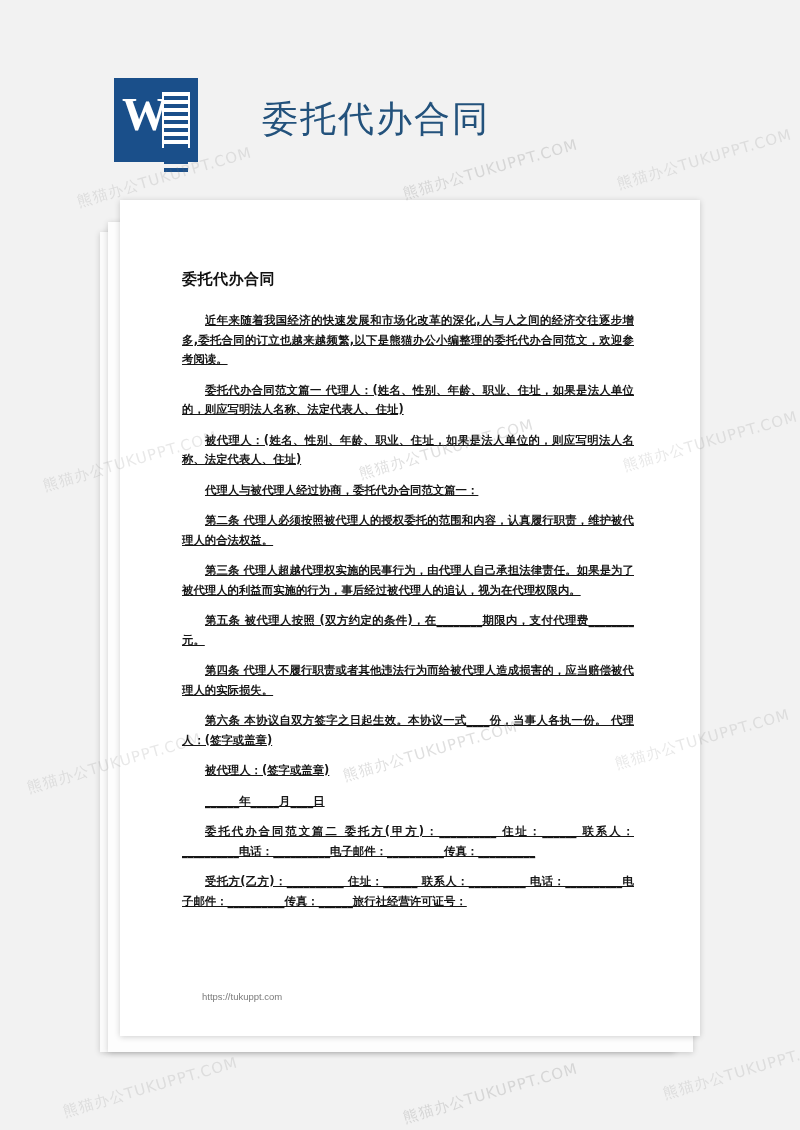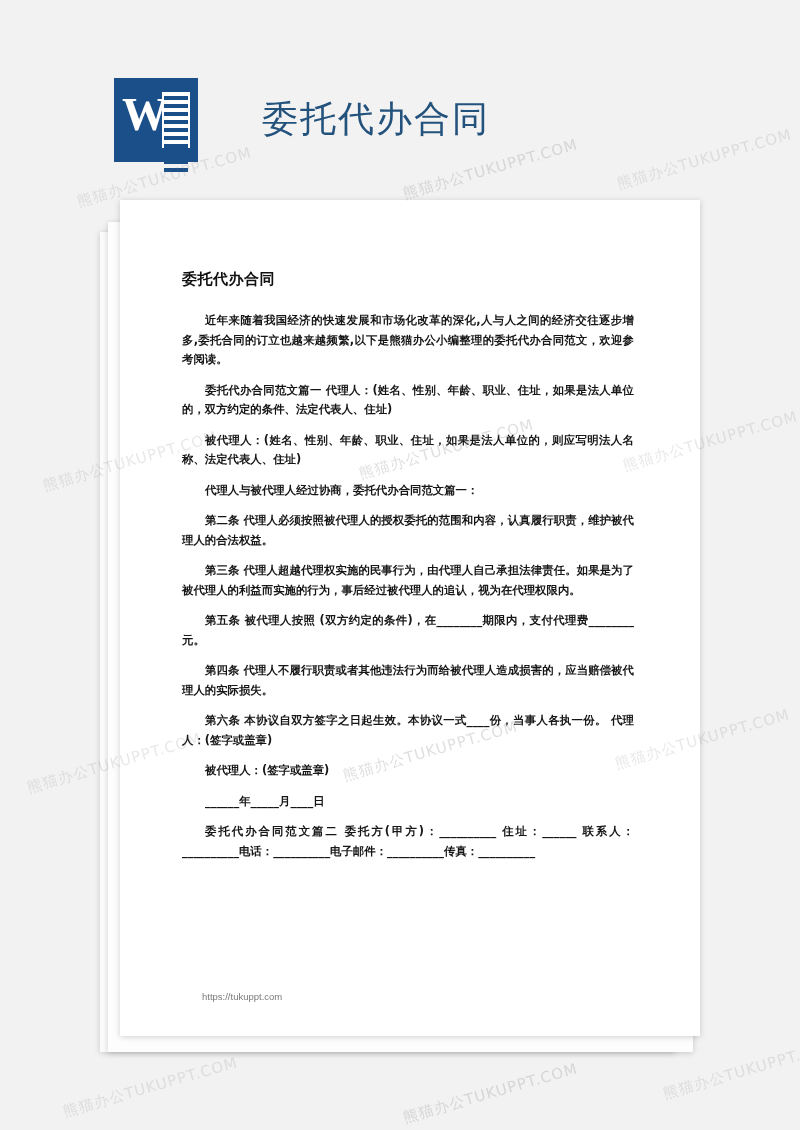--- a/index.html
+++ b/index.html
@@ -59,20 +59,21 @@
   .doc-h1{
     font-size:15px;font-weight:bold;color:#111;
     font-family:"DejaVu Sans", sans-serif;
     margin:0 0 22px 0;letter-spacing:0.5px;
   }
   .p{
     font-size:11.4px;line-height:19.5px;
     font-family:"DejaVu Sans", sans-serif;
     margin:0 0 11px 0;text-align:justify;color:#161616;
     text-indent:23px;
+    text-decoration:underline;
   }
   .p.b{font-weight:bold;}
   .watermark-url{
     position:absolute;left:82px;bottom:34px;
     font-size:9.5px;color:#7a7a7a;
     font-family:"Liberation Sans", sans-serif;
   }
   
   .wm{
     position:absolute;
@@ -110,31 +111,32 @@
 <div class="stack">
   <div class="sheet sheet-back2"></div>
   <div class="sheet sheet-back1"></div>
   <div class="sheet sheet-front"></div>
 
   <div class="page">
     <div class="page-inner">
       <div class="doc-h1">委托代办合同</div>
 
       <p class="p b">近年来随着我国经济的快速发展和市场化改革的深化,人与人之间的经济交往逐步增多,委托合同的订立也越来越频繁,以下是熊猫办公小编整理的委托代办合同范文，欢迎参考阅读。</p>
-      <p class="p b">委托代办合同范文篇一 代理人：(姓名、性别、年龄、职业、住址，如果是法人单位的，双方约定的条件、法定代表人、住址)</p>
+      <p class="p b">委托代办合同范文篇一 代理人：(姓名、性别、年龄、职业、住址，如果是法人单位的，则应写明法人名称、法定代表人、住址)</p>
       <p class="p b">被代理人：(姓名、性别、年龄、职业、住址，如果是法人单位的，则应写明法人名称、法定代表人、住址)</p>
       <p class="p b">代理人与被代理人经过协商，委托代办合同范文篇一：</p>
       <p class="p b">第二条 代理人必须按照被代理人的授权委托的范围和内容，认真履行职责，维护被代理人的合法权益。</p>
       <p class="p b">第三条 代理人超越代理权实施的民事行为，由代理人自己承担法律责任。如果是为了被代理人的利益而实施的行为，事后经过被代理人的追认，视为在代理权限内。</p>
       <p class="p b">第五条 被代理人按照 (双方约定的条件)，在________期限内，支付代理费________元。</p>
       <p class="p b">第四条 代理人不履行职责或者其他违法行为而给被代理人造成损害的，应当赔偿被代理人的实际损失。</p>
       <p class="p b">第六条 本协议自双方签字之日起生效。本协议一式____份，当事人各执一份。 代理人：(签字或盖章)</p>
       <p class="p b">被代理人：(签字或盖章)</p>
       <p class="p b">______年_____月____日</p>
       <p class="p b">委托代办合同范文篇二 委托方(甲方)：__________ 住址：______ 联系人：__________电话：__________电子邮件：__________传真：__________</p>
+      <p class="p b">受托方(乙方)：__________ 住址：______ 联系人：__________ 电话：__________电子邮件：__________传真：______旅行社经营许可证号：</p>
     </div>
     <div class="watermark-url">https://tukuppt.com</div>
   </div>
 </div>
 
 <div id="watermark-layer">
     <div class="wm" style="left: 74px; top: 168px;">熊猫办公TUKUPPT.COM</div>
     <div class="wm light" style="left: 400px; top: 160px;">熊猫办公TUKUPPT.COM</div>
     <div class="wm" style="left: 614px; top: 150px;">熊猫办公TUKUPPT.COM</div>
     <div class="wm" style="left: 40px; top: 452px;">熊猫办公TUKUPPT.COM</div>

